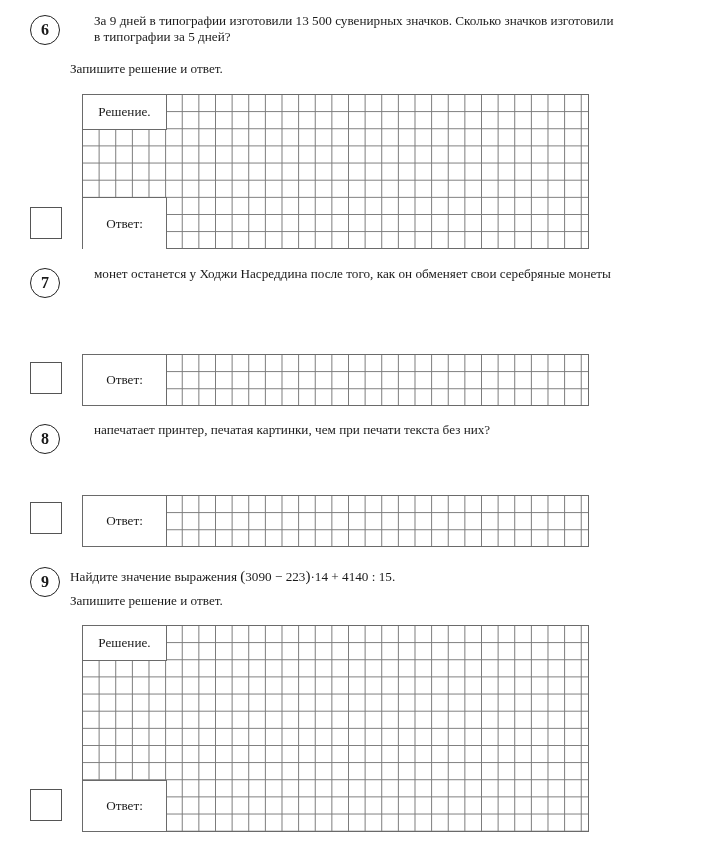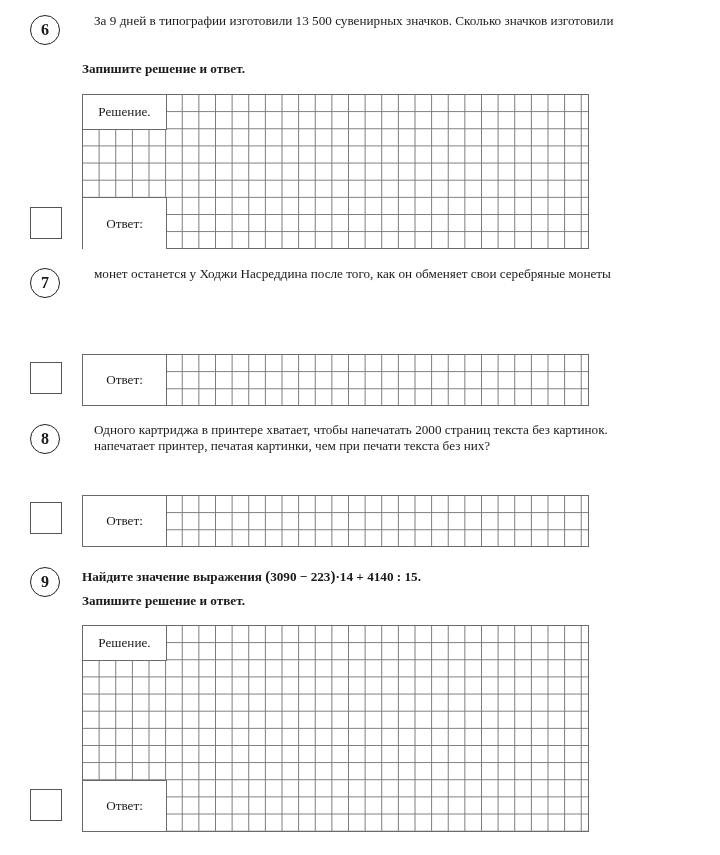--- a/index.html
+++ b/index.html
@@ -5,21 +5,21 @@
   html, body { margin: 0; padding: 0; background: #ffffff; }
   body { width: 720px; height: 855px; position: relative; overflow: hidden;
          font-family: "Liberation Serif", "DejaVu Serif", serif; color: #1a1a1a; }
   .num-circle { position: absolute; width: 30px; height: 30px; border: 1.3px solid #222;
                 border-radius: 50%; display: flex; align-items: center; justify-content: center;
                 font-weight: bold; font-size: 16px; box-sizing: border-box; }
   .qtext { position: absolute; left: 94px; width: 584px; font-size: 13.2px; line-height: 15.5px;
            text-align: justify; }
   .qtext p { margin: 0; }
   .qtext .last { text-align-last: left; }
-  .instr { position: absolute; left: 82px; font-size: 13.2px; line-height: 15.5px; font-weight: bold; }
+  .instr { position: absolute; left: 70px; font-size: 13.2px; line-height: 15.5px; }
   .score-box { position: absolute; left: 30px; width: 32px; height: 32px; border: 1px solid #555;
                box-sizing: border-box; background: #fff; }
   .grid { position: absolute; left: 82px; width: 507px; box-sizing: border-box;
           border: 1px solid #6a6a6a;
           background-color: #fff;
           background-image:
             linear-gradient(to right, #7a7a7a 1px, transparent 1px),
             linear-gradient(to bottom, #7a7a7a 1px, transparent 1px);
           background-size: 16.63px 17.15px;
           background-position: -1px -1px; }
@@ -34,20 +34,21 @@
 </style>
 </head>
 <body>
 
 <section>
   <div class="num-circle" style="left:30px; top:15px;">
     <span>6</span>
   </div>
   <div class="qtext" style="top:13px;">
     <p>За 9 дней в типографии изготовили 13 500 сувенирных значков. Сколько значков изготовили</p>
+    <p class="last">в типографии за 5 дней?</p>
   </div>
   <div class="instr" style="top:61px;">Запишите решение и ответ.</div>
 
   <div class="grid" style="top:94px; height:155px;">
     <div class="label-block" style="top:0; height:35px;">
       <span>Решение.</span>
     </div>
     <div class="label-block bottom" style="top:102px; height:52px;">
       <span>Ответ:</span>
     </div>
@@ -69,21 +70,20 @@
     </div>
   </div>
   <div class="score-box" style="top:362px;"></div>
 </section>
 
 <section>
   <div class="num-circle" style="left:30px; top:424px;">
     <span>8</span>
   </div>
   <div class="qtext" style="top:422px;">
-    <p>Одного картриджа в принтере хватает, чтобы напечатать 2000 страниц текста без картинок.</p>
     <p class="last">напечатает принтер, печатая картинки, чем при печати текста без них?</p>
   </div>
 
   <div class="grid" style="top:495px; height:52px;">
     <div class="label-block full" style="top:0; height:50px;">
       <span>Ответ:</span>
     </div>
   </div>
   <div class="score-box" style="top:502px;"></div>
 </section>

